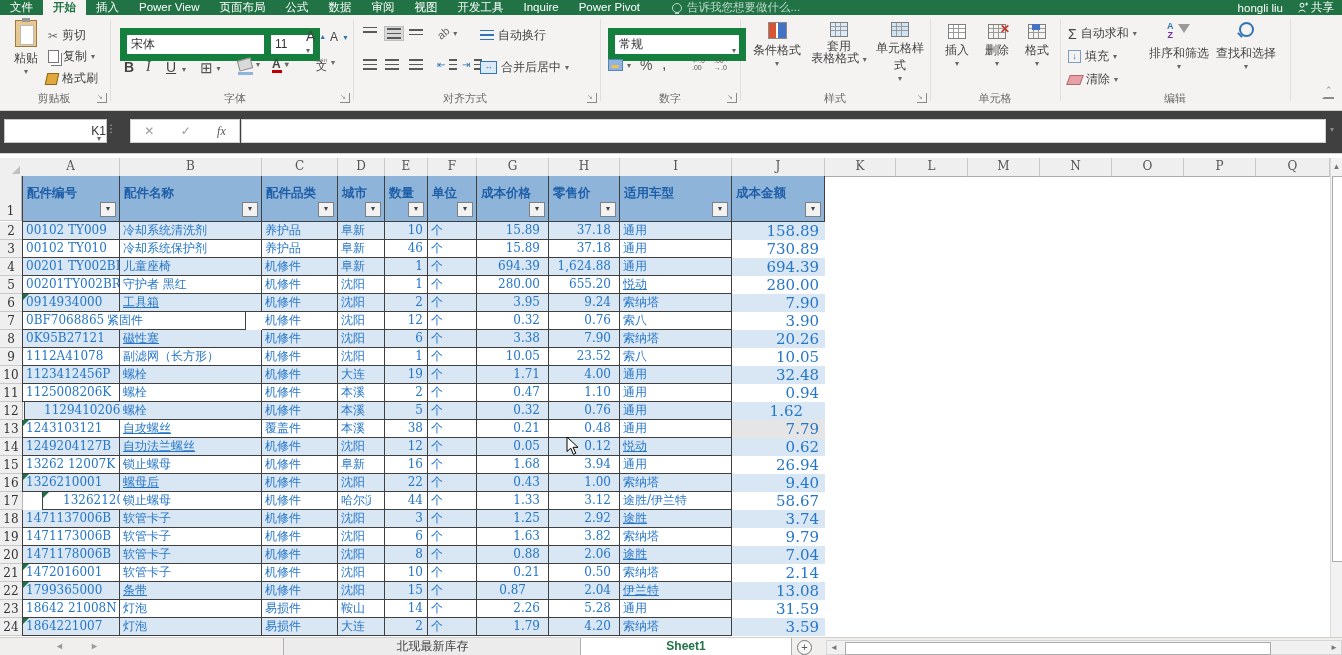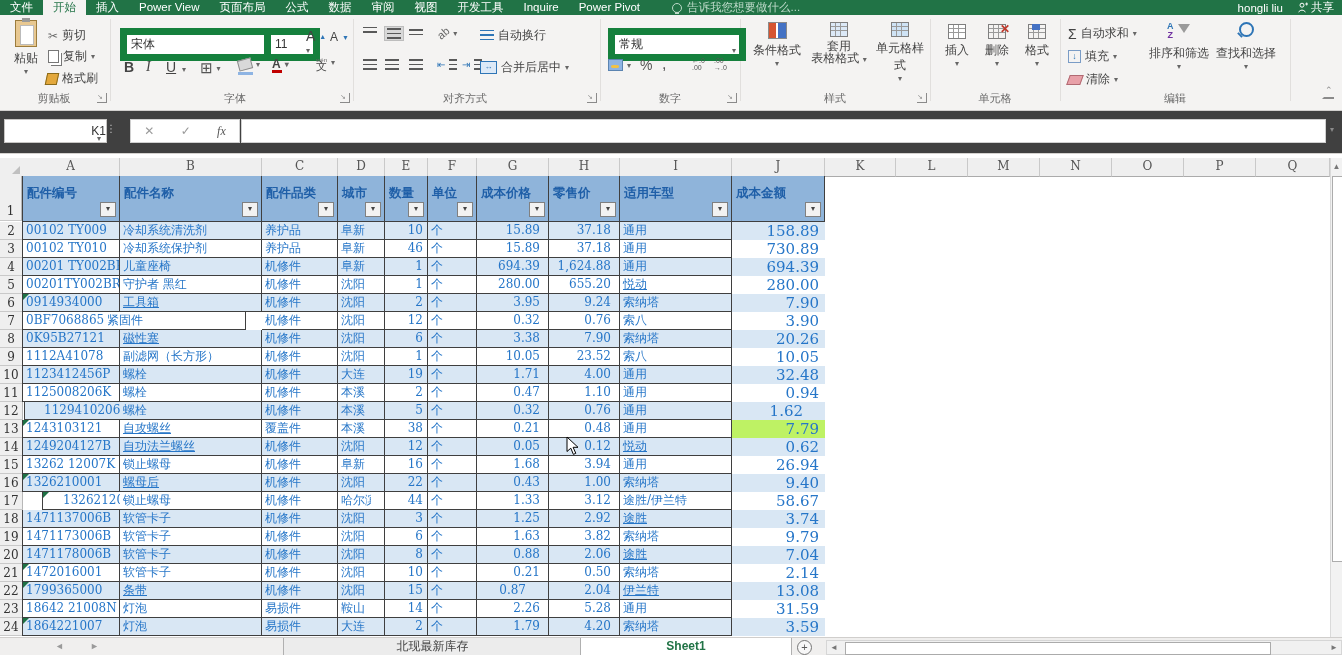--- a/index.html
+++ b/index.html
@@ -2,21 +2,21 @@
 <html><head>
 <meta charset="utf-8">
 <style>
   html,body{margin:0;padding:0;background:#888;}
   #app{position:relative;width:1342px;height:655px;background:#fff;overflow:hidden;
        font-family:"Liberation Sans",sans-serif;font-size:12px;color:#444;}
   
   .titlebar{position:absolute;left:0;top:0;width:1342px;height:15px;background:#217346;
             display:flex;align-items:stretch;color:#fff;}
   .rtab{padding:0 10px;line-height:15px;font-size:11.5px;white-space:nowrap;cursor:default;}
-  .rtab.active{background:#f4f3f2;color:#217346;}
+  .rtab.active{background:#f4f3f2;color:#217346;font-weight:bold;}
   .tellme{display:flex;align-items:center;gap:5px;margin-left:22px;color:#bcd9c8;font-size:11.5px;}
   .bulb{width:8px;height:8px;border:1px solid #bcd9c8;border-radius:50%;position:relative;}
   .bulb:after{content:"";position:absolute;left:2px;top:8px;width:4px;height:2px;background:#bcd9c8;}
   .tb-right{position:absolute;right:8px;top:0;height:15px;display:flex;align-items:center;gap:14px;font-size:11.5px;color:#fff;}
   
   .ribbon{position:absolute;left:0;top:15px;width:1342px;height:95px;background:#f4f3f2;
           border-bottom:1px solid #d2d0ce;}
   .rsep{position:absolute;top:4px;height:82px;width:1px;background:#e1dfdd;}
   .glabel{position:absolute;top:76px;font-size:11px;color:#6a6a6a;text-align:center;}
   .launcher{position:absolute;top:78px;width:9px;height:9px;border-right:1px solid #8a8a8a;border-bottom:1px solid #8a8a8a;font-size:7px;color:#8a8a8a;line-height:7px;}
@@ -497,21 +497,21 @@
         <div class="dcell" style="left: 732px; top: 244px; width: 93px; height: 18px; background: rgb(217, 231, 244); text-align: right; padding-right: 22px; font-size: 15px; line-height: 18px;"><span>1.62</span></div>
         <div class="dcell bordered" style="left: 22px; top: 262px; width: 98px; height: 18px; background: rgb(255, 255, 255); border-left: 1px solid rgb(63, 63, 63); padding-left: 3px;"><span>1243103121</span><i class="flagtri"></i></div>
         <div class="dcell bordered" style="left: 120px; top: 262px; width: 142px; height: 18px; background: rgb(255, 255, 255); padding-left: 3px;"><span class="u">自攻螺丝</span></div>
         <div class="dcell bordered" style="left: 262px; top: 262px; width: 76px; height: 18px; background: rgb(255, 255, 255); padding-left: 3px;"><span>覆盖件</span></div>
         <div class="dcell bordered" style="left: 338px; top: 262px; width: 47px; height: 18px; background: rgb(255, 255, 255); padding-left: 3px;"><span>本溪</span></div>
         <div class="dcell bordered" style="left: 385px; top: 262px; width: 43px; height: 18px; background: rgb(255, 255, 255); text-align: right; padding-right: 4px;"><span>38</span></div>
         <div class="dcell bordered" style="left: 428px; top: 262px; width: 49px; height: 18px; background: rgb(255, 255, 255); padding-left: 3px;"><span>个</span></div>
         <div class="dcell bordered" style="left: 477px; top: 262px; width: 72px; height: 18px; background: rgb(255, 255, 255); text-align: right; padding-right: 8px;"><span>0.21</span></div>
         <div class="dcell bordered" style="left: 549px; top: 262px; width: 71px; height: 18px; background: rgb(255, 255, 255); text-align: right; padding-right: 8px;"><span>0.48</span></div>
         <div class="dcell bordered" style="left: 620px; top: 262px; width: 112px; height: 18px; background: rgb(255, 255, 255); padding-left: 3px;"><span>通用</span></div>
-        <div class="dcell" style="left: 732px; top: 262px; width: 93px; height: 18px; background: #bef264; text-align: right; padding-right: 6px; font-size: 15px; line-height: 18px;"><span>7.79</span></div>
+        <div class="dcell" style="left: 732px; top: 262px; width: 93px; height: 18px; background: #e5e5e5; text-align: right; padding-right: 6px; font-size: 15px; line-height: 18px;"><span>7.79</span></div>
         <div class="dcell bordered" style="left: 22px; top: 280px; width: 98px; height: 18px; background: rgb(217, 231, 244); border-left: 1px solid rgb(63, 63, 63); padding-left: 3px;"><span>1249204127B</span></div>
         <div class="dcell bordered" style="left: 120px; top: 280px; width: 142px; height: 18px; background: rgb(217, 231, 244); padding-left: 3px;"><span class="u">自功法兰螺丝</span></div>
         <div class="dcell bordered" style="left: 262px; top: 280px; width: 76px; height: 18px; background: rgb(217, 231, 244); padding-left: 3px;"><span>机修件</span></div>
         <div class="dcell bordered" style="left: 338px; top: 280px; width: 47px; height: 18px; background: rgb(217, 231, 244); padding-left: 3px;"><span>沈阳</span></div>
         <div class="dcell bordered" style="left: 385px; top: 280px; width: 43px; height: 18px; background: rgb(217, 231, 244); text-align: right; padding-right: 4px;"><span>12</span></div>
         <div class="dcell bordered" style="left: 428px; top: 280px; width: 49px; height: 18px; background: rgb(217, 231, 244); padding-left: 3px;"><span>个</span></div>
         <div class="dcell bordered" style="left: 477px; top: 280px; width: 72px; height: 18px; background: rgb(217, 231, 244); text-align: right; padding-right: 8px;"><span>0.05</span></div>
         <div class="dcell bordered" style="left: 549px; top: 280px; width: 71px; height: 18px; background: rgb(217, 231, 244); text-align: right; padding-right: 8px;"><span>0.12</span></div>
         <div class="dcell bordered" style="left: 620px; top: 280px; width: 112px; height: 18px; background: rgb(217, 231, 244); padding-left: 3px;"><span class="u">悦动</span></div>
         <div class="dcell" style="left: 732px; top: 280px; width: 93px; height: 18px; background: rgb(217, 231, 244); text-align: right; padding-right: 6px; font-size: 15px; line-height: 18px;"><span>0.62</span></div>

